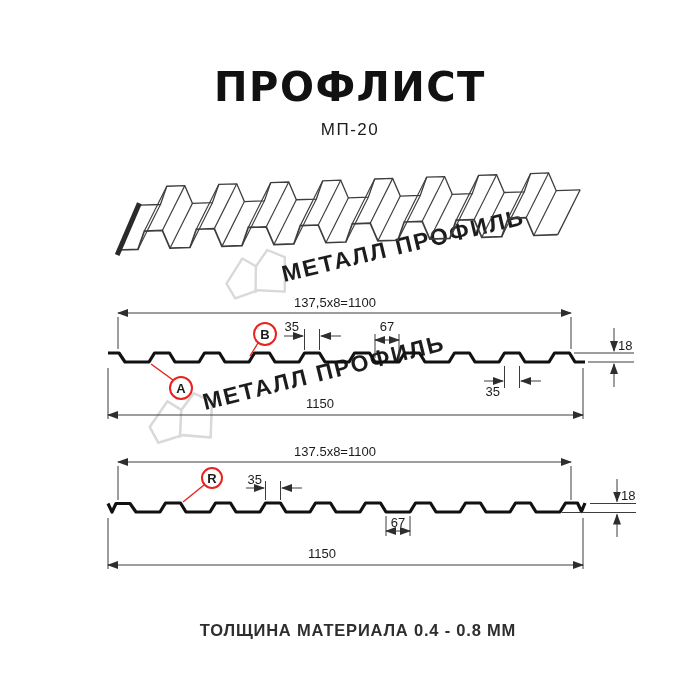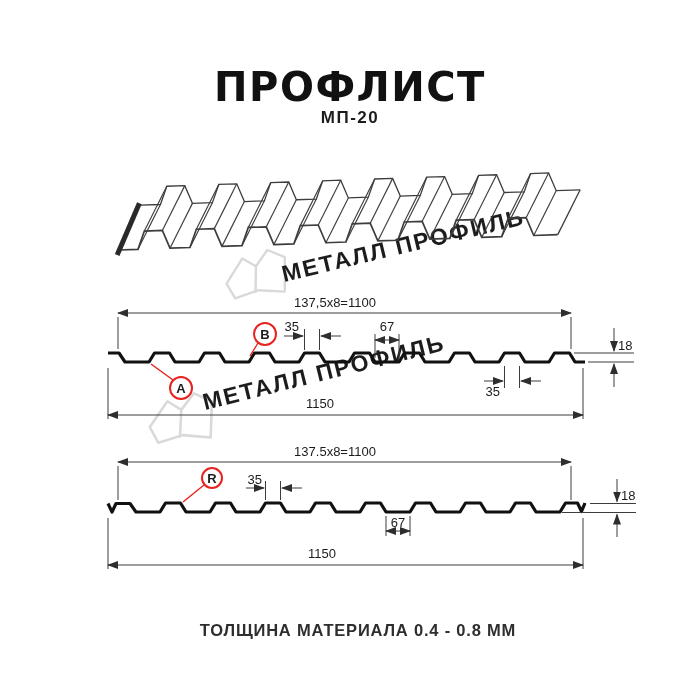--- a/index.html
+++ b/index.html
@@ -2,22 +2,22 @@
 <html><head>
 <meta charset="utf-8">
 <style>
   html,body{margin:0;padding:0;}
   body{width:700px;height:700px;background:#ffffff;position:relative;overflow:hidden;
        font-family:"Liberation Sans","DejaVu Sans",sans-serif;}
   .stage{position:absolute;left:0;top:0;width:700px;height:686px;}
   .title{position:absolute;top:64px;left:0;width:700px;text-align:center;
          font-size:40px;font-weight:800;letter-spacing:1.5px;color:#111;
          font-family:"DejaVu Sans","Liberation Sans",sans-serif;}
-  .subtitle{position:absolute;top:108px;left:0;width:700px;text-align:center;
-         font-size:17px;font-weight:700;letter-spacing:1.5px;color:#1c1c1c;}
+  .subtitle{position:absolute;top:120px;left:0;width:700px;text-align:center;
+         font-size:17px;font-weight:400;letter-spacing:1.5px;color:#1c1c1c;}
   .footer{position:absolute;top:621px;left:8px;width:700px;text-align:center;
          font-size:16.5px;font-weight:700;letter-spacing:0.8px;color:#2e2e2e;}
   svg text{font-family:"Liberation Sans","DejaVu Sans",sans-serif;font-size:13px;fill:#1c1c1c;}
   svg text.wm{font-size:23px;font-weight:bold;letter-spacing:2px;}
   svg text.marker-letter{font-size:13px;font-weight:bold;}
 </style>
 </head>
 <body>
 
 <div class="stage">

